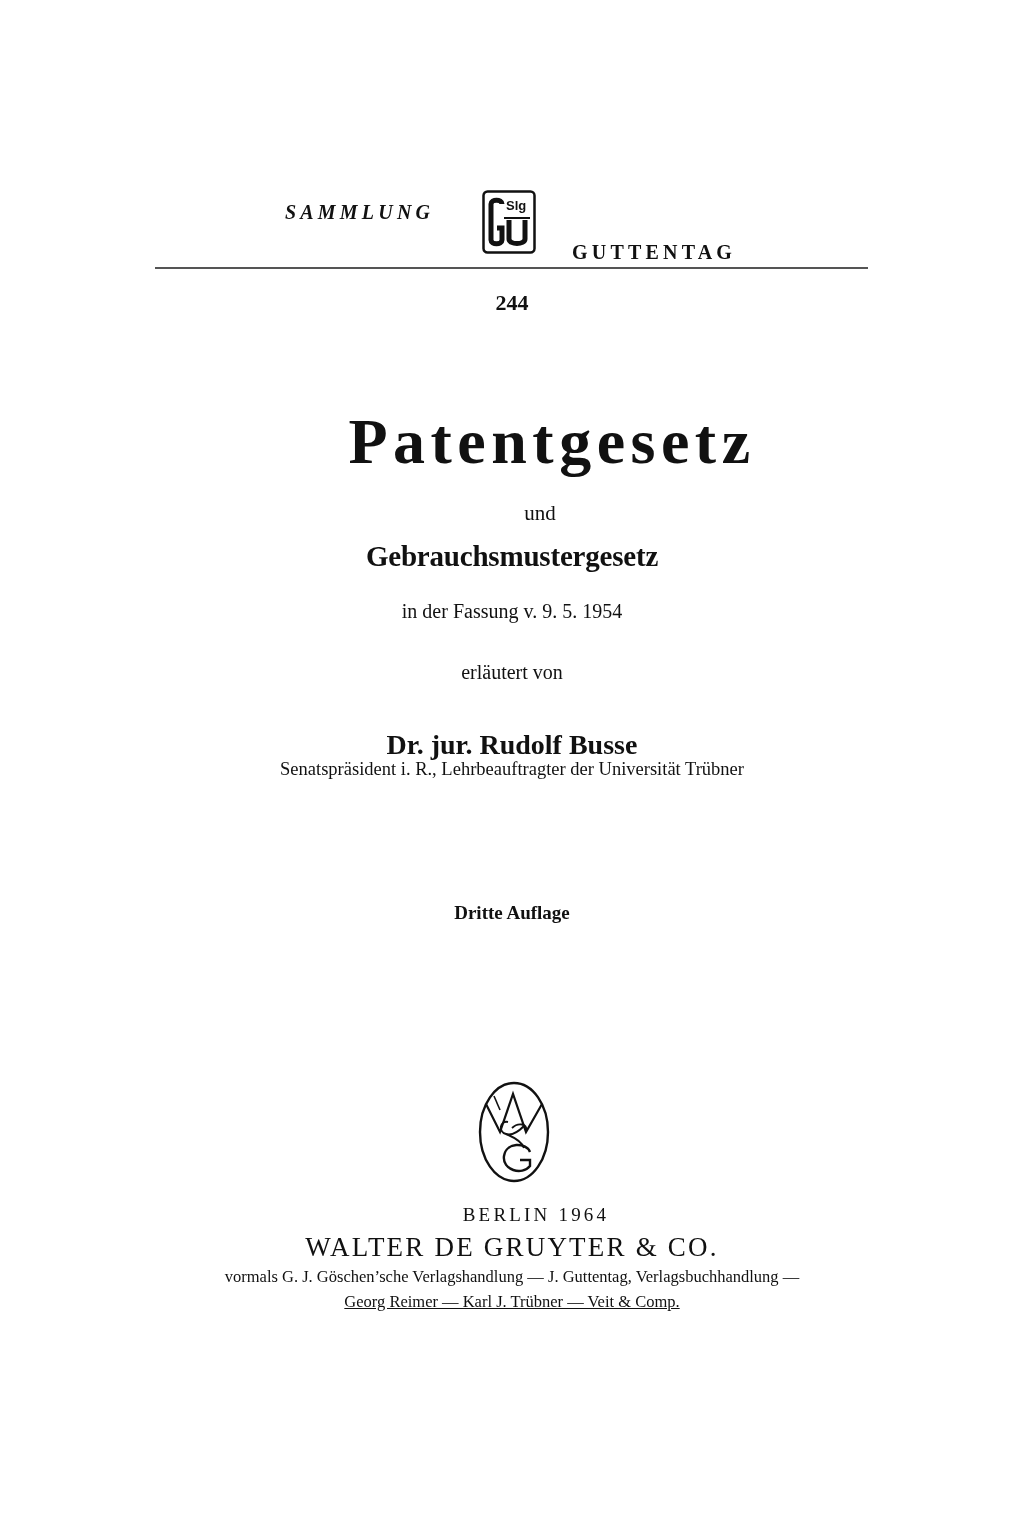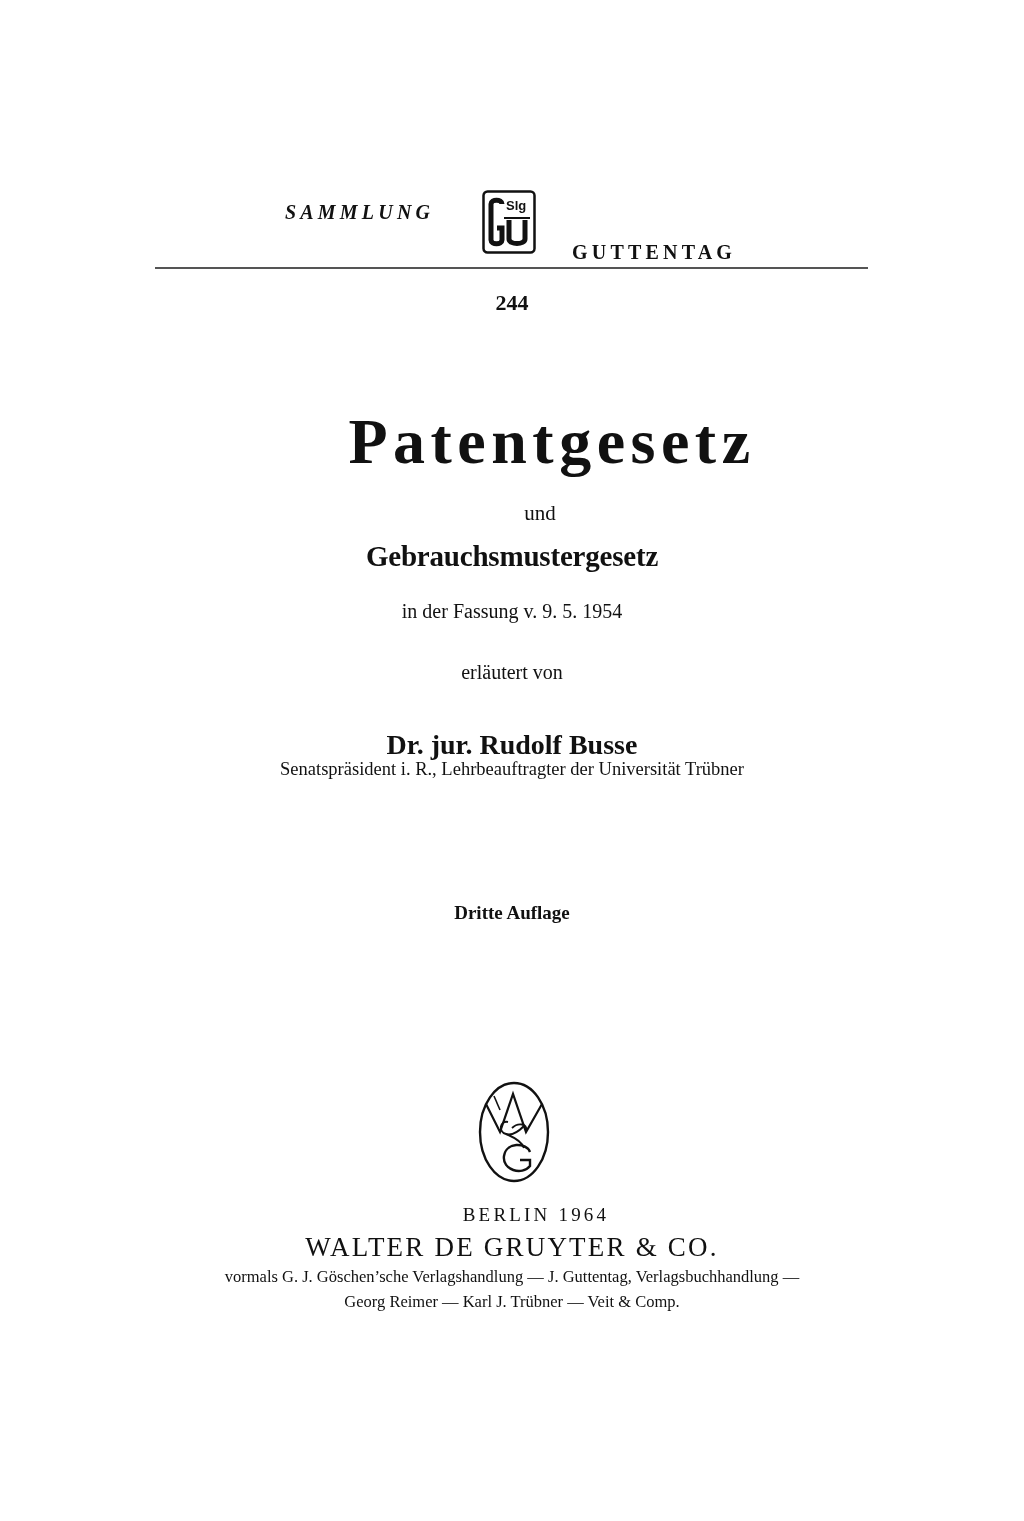--- a/index.html
+++ b/index.html
@@ -143,20 +143,21 @@
       top: 1266px;
       font-size: 16.5px;
       line-height: 22px;
       text-align: center;
     }
 
     .former-line-2 {
       top: 1291px;
       font-size: 16.5px;
       line-height: 22px;
+      text-decoration: underline;
     }
   </style>
 </head>
 <body>
 
 <div class="series-left">SAMMLUNG</div>
 
 <svg class="logo" viewBox="0 0 54 64" xmlns="http://www.w3.org/2000/svg">
   <rect x="1.5" y="1.5" width="51" height="61" rx="4" ry="4" fill="none" stroke="#111" stroke-width="2.5"></rect>
 

